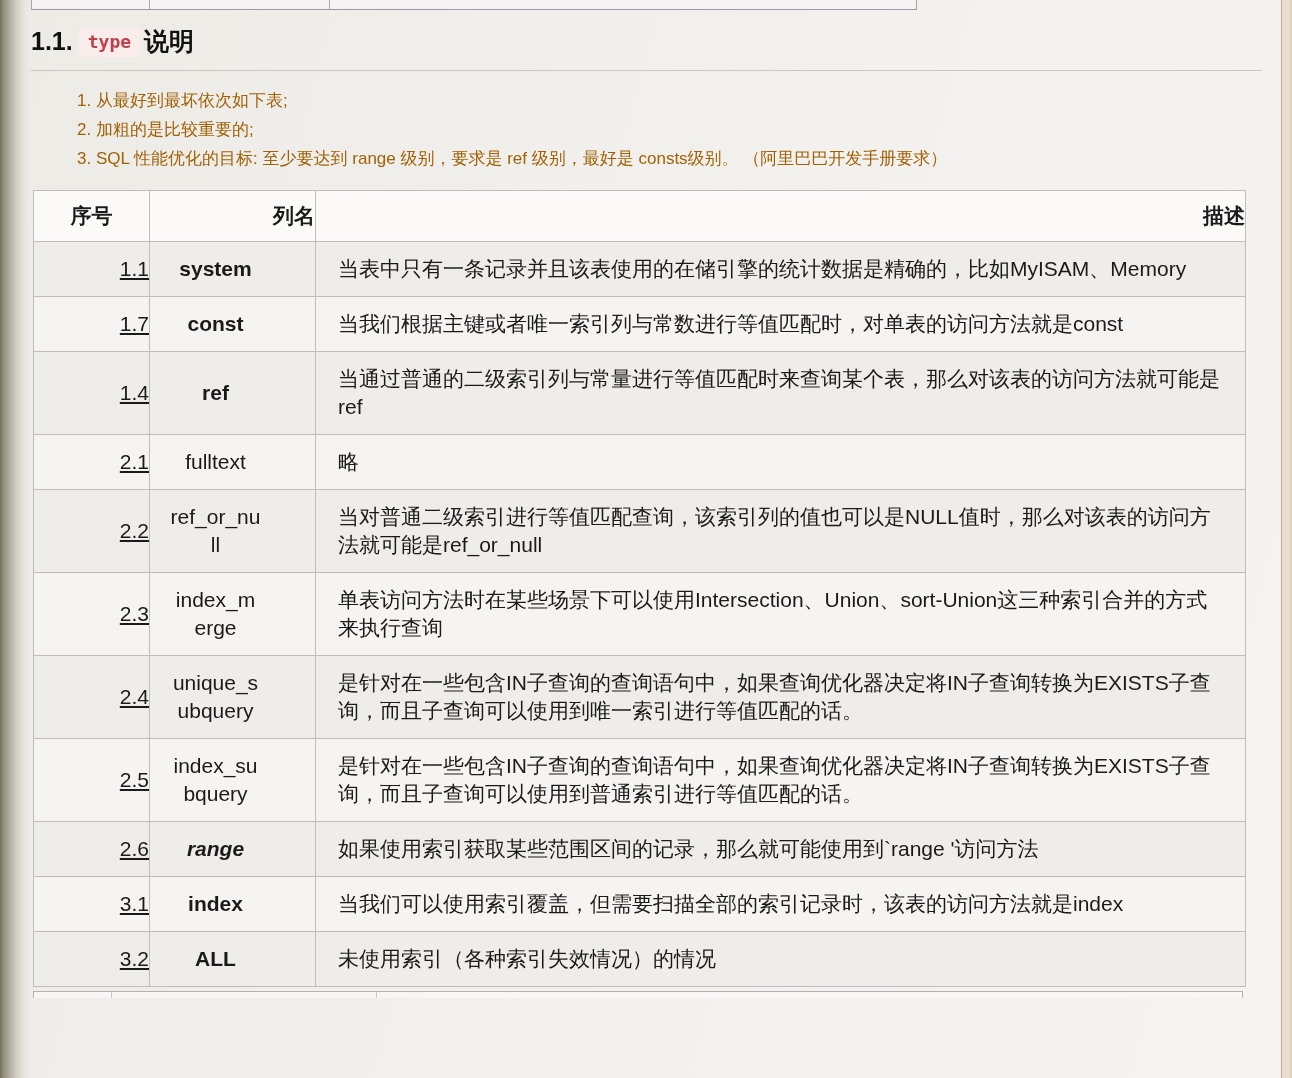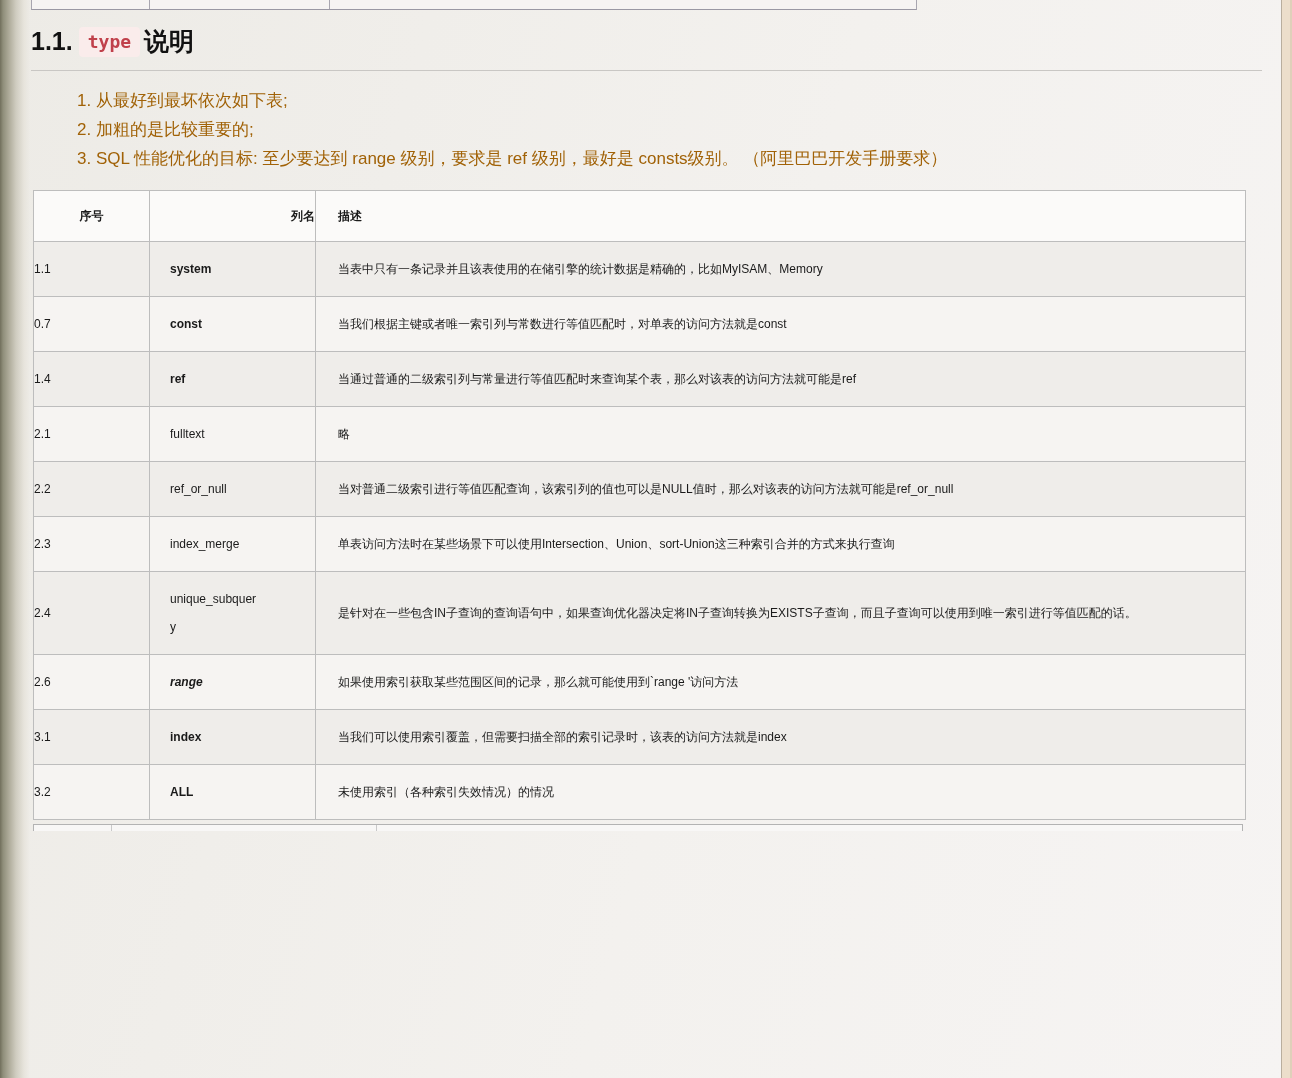--- a/index.html
+++ b/index.html
@@ -66,37 +66,37 @@
   }
   
   ol{
     margin-top:15px;margin-left:29px;padding-left:34px;
     font-size:17px;line-height:29px;color:#a16207;
   }
   
   table{
     border-collapse:collapse;margin-top:17px;
     width:1212px;table-layout:fixed;
-    font-size:12px;
+    font-size:21px;
   }
   th,td{
     border:1px solid var(--table-border);
     line-height:28px;vertical-align:middle;
   }
   thead th{
     background:var(--header-bg);
     font-weight:bold;padding:11px 0;
   }
   th.h-no{text-align:center;}
   th.h-name{text-align:right;padding-left:20px;}
-  th.h-desc{text-align:left;padding-left:22px;}
+  th.h-desc{text-align:right;padding-left:22px;}
   tbody tr:nth-child(odd) td{background:var(--row-odd);}
   tbody tr:nth-child(even) td{background:var(--row-even);}
-  td.c-no{text-align:left;padding:13px 0;}
-  td.c-name{padding:13px 54px 13px 20px;word-break:break-all;overflow-wrap:anywhere;}
+  td.c-no{text-align:right;padding:13px 0;text-decoration:underline;}
+  td.c-name{padding:13px 54px 13px 20px;word-break:break-all;overflow-wrap:anywhere;text-align:center;}
   td.c-name.bold{font-weight:bold;}
   td.c-name.italic{font-style:italic;}
   td.c-desc{padding:13px 20px 13px 22px;}
 </style>
 </head>
 <body>
 
 <div class="left-shadow"></div>
 <div class="right-strip"></div>
 
@@ -128,21 +128,21 @@
         <th class="h-desc">描述</th>
       </tr>
     </thead>
     <tbody id="tbody">
         <tr>
           <td class="c-no">1.1</td>
           <td class="c-name bold">system</td>
           <td class="c-desc">当表中只有一条记录并且该表使用的在储引擎的统计数据是精确的，比如MyISAM、Memory</td>
         </tr>
         <tr>
-          <td class="c-no">0.7</td>
+          <td class="c-no">1.7</td>
           <td class="c-name bold">const</td>
           <td class="c-desc">当我们根据主键或者唯一索引列与常数进行等值匹配时，对单表的访问方法就是const</td>
         </tr>
         <tr>
           <td class="c-no">1.4</td>
           <td class="c-name bold">ref</td>
           <td class="c-desc">当通过普通的二级索引列与常量进行等值匹配时来查询某个表，那么对该表的访问方法就可能是ref</td>
         </tr>
         <tr>
           <td class="c-no">2.1</td>
@@ -158,20 +158,25 @@
           <td class="c-no">2.3</td>
           <td class="c-name">index_merge</td>
           <td class="c-desc">单表访问方法时在某些场景下可以使用Intersection、Union、sort-Union这三种索引合并的方式来执行查询</td>
         </tr>
         <tr>
           <td class="c-no">2.4</td>
           <td class="c-name">unique_subquery</td>
           <td class="c-desc">是针对在一些包含IN子查询的查询语句中，如果查询优化器决定将IN子查询转换为EXISTS子查询，而且子查询可以使用到唯一索引进行等值匹配的话。</td>
         </tr>
         <tr>
+          <td class="c-no">2.5</td>
+          <td class="c-name">index_subquery</td>
+          <td class="c-desc">是针对在一些包含IN子查询的查询语句中，如果查询优化器决定将IN子查询转换为EXISTS子查询，而且子查询可以使用到普通索引进行等值匹配的话。</td>
+        </tr>
+        <tr>
           <td class="c-no">2.6</td>
           <td class="c-name bold italic">range</td>
           <td class="c-desc">如果使用索引获取某些范围区间的记录，那么就可能使用到`range '访问方法</td>
         </tr>
         <tr>
           <td class="c-no">3.1</td>
           <td class="c-name bold">index</td>
           <td class="c-desc">当我们可以使用索引覆盖，但需要扫描全部的索引记录时，该表的访问方法就是index</td>
         </tr>
         <tr>

